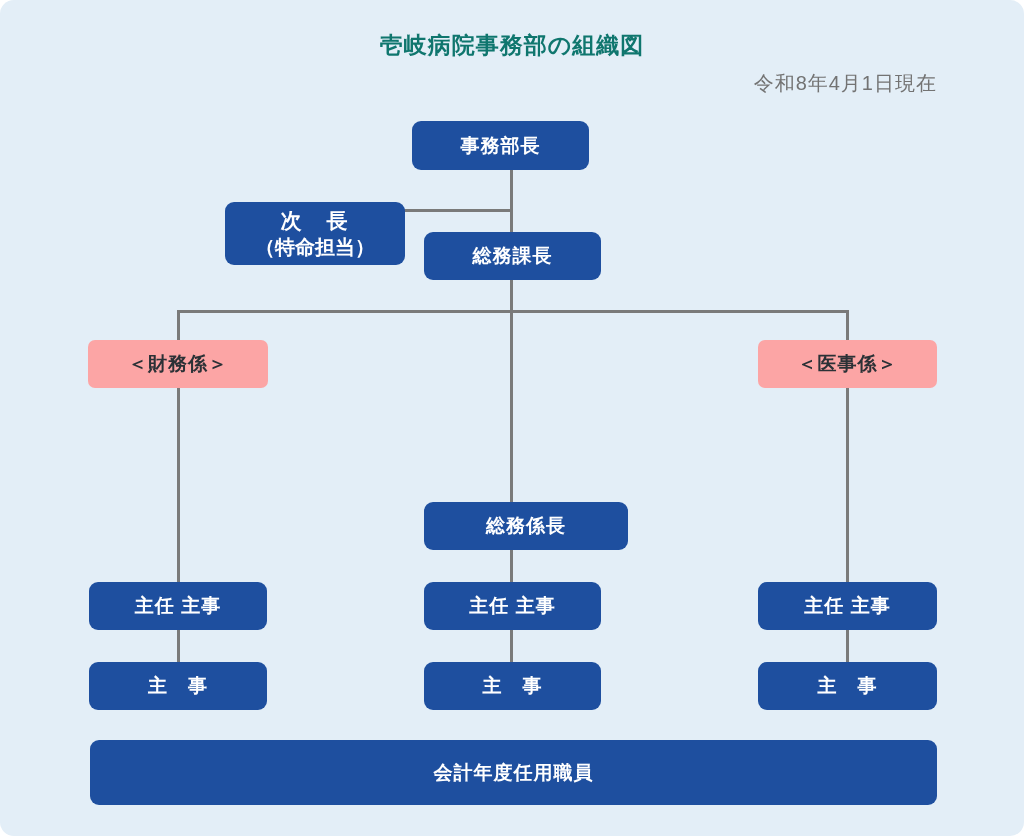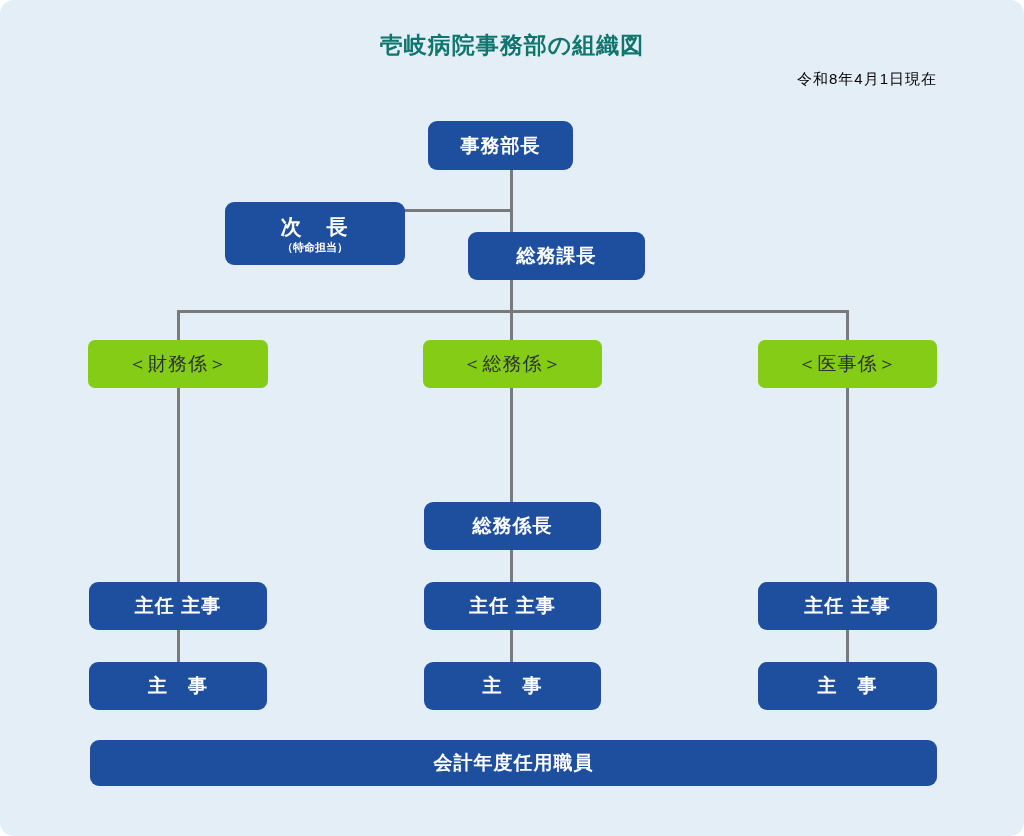--- a/index.html
+++ b/index.html
@@ -24,22 +24,22 @@
     text-align: center;
     font-size: 23px;
     font-weight: bold;
     color: #0f766e;
     letter-spacing: 1px;
   }
   .as-of-date {
     position: absolute;
     top: 70px;
     right: 87px;
-    font-size: 15px;
-    color: #000000;
+    font-size: 20px;
+    color: #737373;
     letter-spacing: 1px;
   }
   .line {
     position: absolute;
     background: #7a7a7a;
     z-index: 1;
   }
   .node {
     position: absolute;
     z-index: 2;
@@ -51,56 +51,56 @@
     box-sizing: border-box;
   }
   .node.blue {
     background: #1e4f9f;
     color: #ffffff;
     font-weight: bold;
     font-size: 19px;
     letter-spacing: 1px;
   }
   .node.white {
-    background: #84cc16;
+    background: #fca5a5;
     color: #2b3136;
-    font-weight: normal;
+    font-weight: bold;
     font-size: 19px;
     border-radius: 7px;
     letter-spacing: 1px;
   }
   .deputy-line1 { font-size: 21px; line-height: 1.3; letter-spacing: 2px; }
-  .deputy-line2 { font-size: 11px; line-height: 1.3; letter-spacing: 0; }
+  .deputy-line2 { font-size: 20px; line-height: 1.3; letter-spacing: 0; }
   .wide-box { letter-spacing: 8px; font-size: 18px; }
 
   
   #v-director-kacho   { left: 510px; top: 170px; width: 3px; height: 63px; }
   #h-deputy-branch    { left: 403px; top: 209px; width: 108px; height: 3px; }
   #v-kacho-branch     { left: 510px; top: 280px; width: 3px; height: 32px; }
   #h-branch           { left: 177px; top: 310px; width: 671px; height: 3px; }
   #v-col-finance      { left: 177px; top: 310px; width: 3px; height: 354px; }
   #v-col-general      { left: 510px; top: 310px; width: 3px; height: 354px; }
   #v-col-medical      { left: 846px; top: 310px; width: 3px; height: 354px; }
 
   
-  #node-director        { left: 428px; top: 121px; width: 145px; height: 49px; }
+  #node-director        { left: 412px; top: 121px; width: 177px; height: 49px; }
   #node-deputy          { left: 225px; top: 202px; width: 180px; height: 63px; }
-  #node-ga-chief        { left: 424px; top: 232px; width: 177px; height: 48px; margin-left: 44px; }
+  #node-ga-chief        { left: 424px; top: 232px; width: 177px; height: 48px; }
   #label-finance        { left:  88px; top: 340px; width: 180px; height: 48px; }
   #label-general        { left: 423px; top: 340px; width: 179px; height: 48px; }
   #label-medical        { left: 758px; top: 340px; width: 179px; height: 48px; }
   #node-finance-subchief{ left:  89px; top: 502px; width: 178px; height: 48px; }
-  #node-general-subchief{ left: 424px; top: 502px; width: 177px; height: 48px; }
+  #node-general-subchief{ left: 424px; top: 502px; width: 204px; height: 48px; }
   #node-senior-finance  { left:  89px; top: 582px; width: 178px; height: 48px; }
   #node-senior-general  { left: 424px; top: 582px; width: 177px; height: 48px; }
   #node-senior-medical  { left: 758px; top: 582px; width: 179px; height: 48px; }
   #node-clerk-finance   { left:  89px; top: 662px; width: 178px; height: 48px; }
   #node-clerk-general   { left: 424px; top: 662px; width: 177px; height: 48px; }
   #node-clerk-medical   { left: 758px; top: 662px; width: 179px; height: 48px; }
-  #node-fiscal-staff    { left:  90px; top: 740px; width: 847px; height: 46px; }
+  #node-fiscal-staff    { left:  90px; top: 740px; width: 847px; height: 65px; }
 </style>
 </head>
 <body>
 
 <div id="canvas">
 
   <div class="page-title">壱岐病院事務部の組織図</div>
   <div class="as-of-date">令和8年4月1日現在</div>
 
   <div class="line" id="v-director-kacho"></div>
@@ -119,23 +119,20 @@
     <span class="deputy-line1">次　長</span>
     <span class="deputy-line2">（特命担当）</span>
   </div>
 
   <div class="node blue" id="node-ga-chief">
     <span>総務課長</span>
   </div>
 
   <div class="node white" id="label-finance">
     <span>＜財務係＞</span>
-  </div>
-  <div class="node white" id="label-general">
-    <span>＜総務係＞</span>
   </div>
   <div class="node white" id="label-medical">
     <span>＜医事係＞</span>
   </div>
 
   <div class="node blue" id="node-general-subchief">
     <span>総務係長</span>
   </div>
 
   <div class="node blue" id="node-senior-finance">

